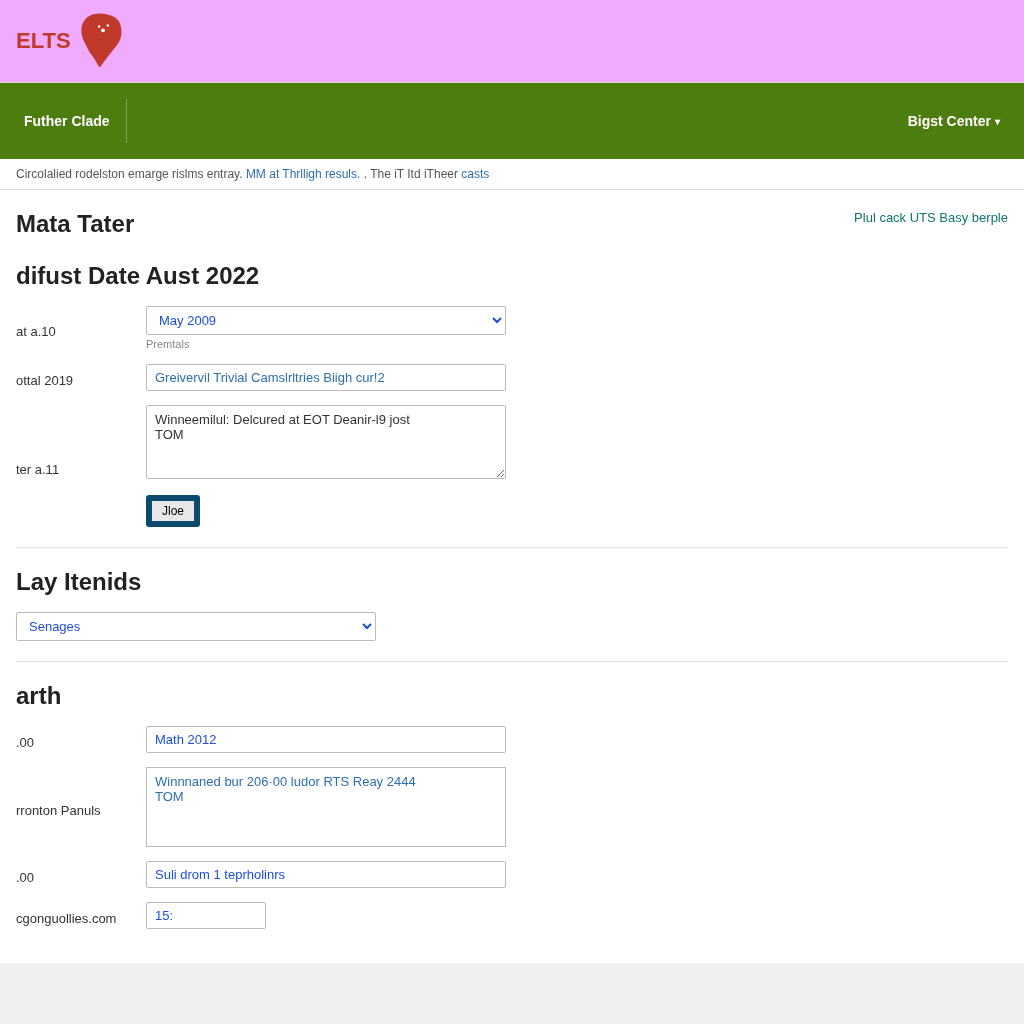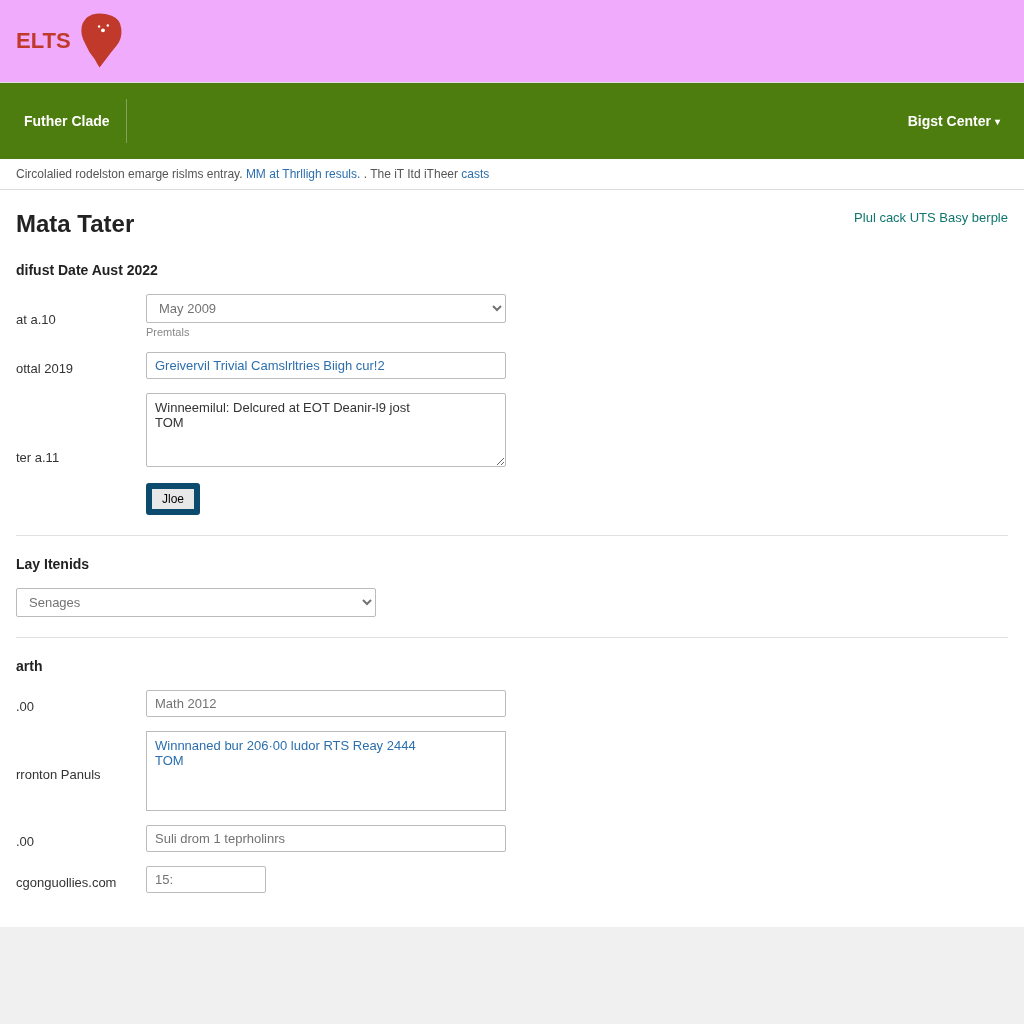--- a/index.html
+++ b/index.html
@@ -89,21 +89,21 @@
     }
     .top-right-link {
       color: #0f766e;
       text-decoration: none;
       font-size: 13px;
       white-space: nowrap;
     }
 
     
     .section-heading {
-      font-size: 14px;
+      font-size: 24px;
       font-weight: bold;
       color: #222;
       margin-bottom: 16px;
     }
 
     
     .form-row {
       display: flex;
       align-items: center;
       margin-bottom: 14px;
@@ -120,21 +120,21 @@
       max-width: 360px;
     }
 
     select, input[type="text"] {
       border: 1px solid #bbb;
       border-radius: 2px;
       padding: 5px 8px;
       font-size: 13px;
       width: 100%;
       background: #fff;
-      color: #737373;
+      color: #1d4ed8;
     }
     select {
       appearance: auto;
       cursor: pointer;
     }
     textarea {
       border: 1px solid #bbb;
       border-radius: 2px;
       padding: 6px 8px;
       font-size: 13px;

